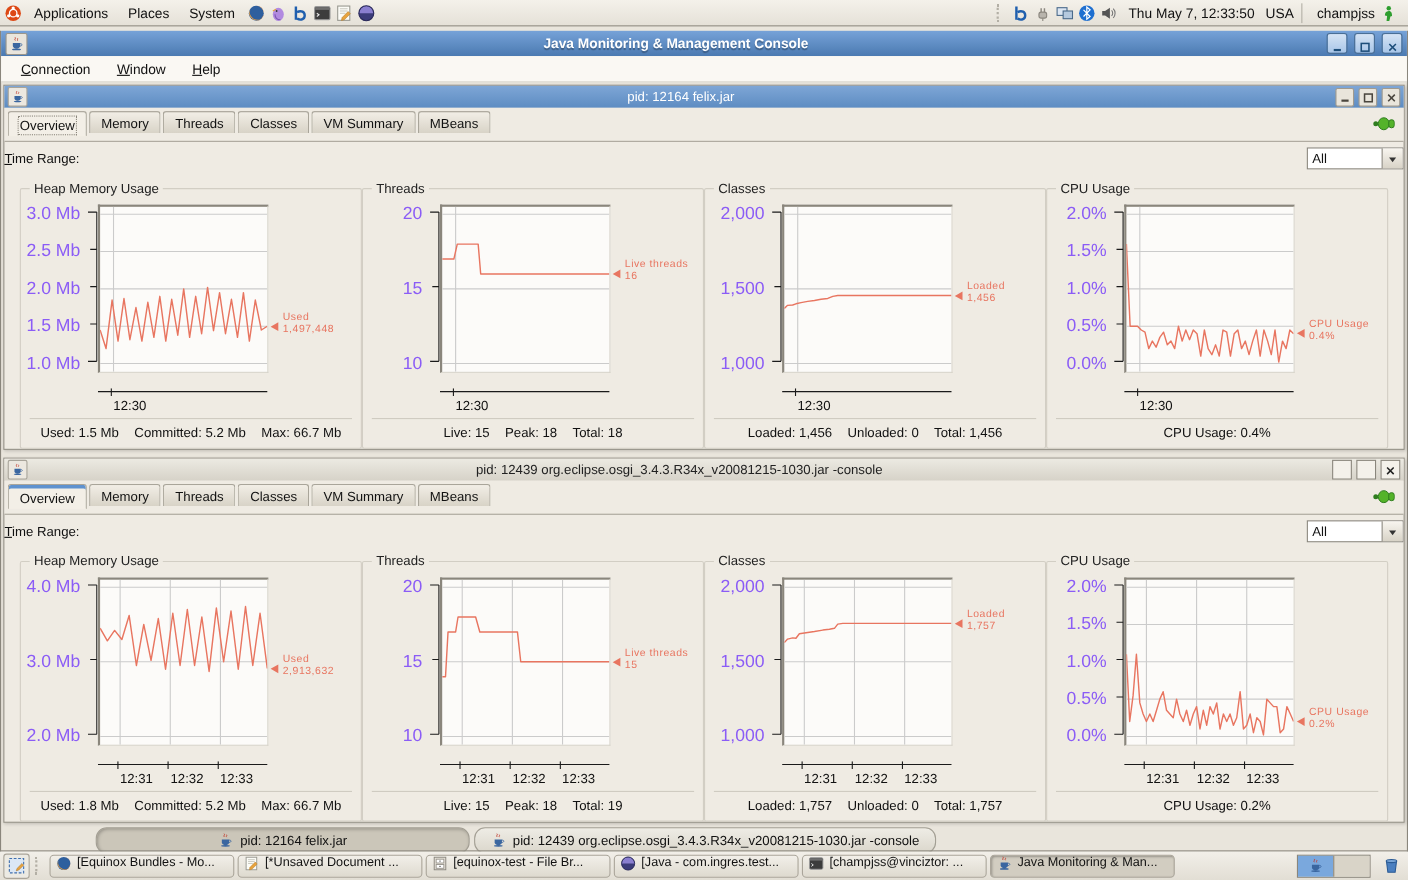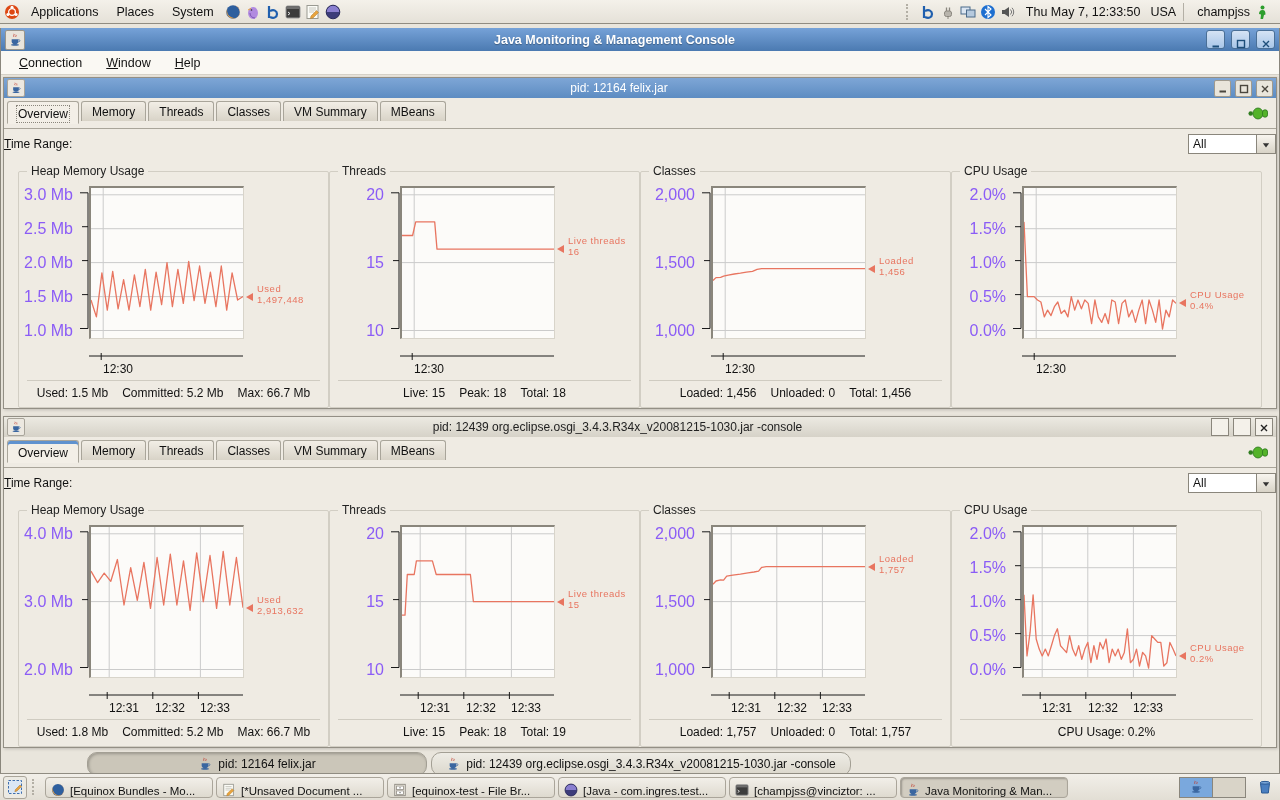--- a/index.html
+++ b/index.html
@@ -83,21 +83,21 @@
     display:flex;align-items:center;justify-content:center;gap:6px;font-size:12px;box-sizing:border-box}
   .winbtn.w1{width:340px}
   .winbtn.w2{width:420px}
   .winbtn.active{background:#cbc6b9;box-shadow:inset 1px 1px 3px rgba(0,0,0,.25)}
 
   
   .bottom-panel{position:absolute;bottom:0;left:0;width:1280px;height:27px;background:linear-gradient(#f2efe9,#e2ded4);
     border-top:1px solid #908c82;display:flex;align-items:center;gap:3px;padding:0 3px;box-sizing:border-box}
   .sdbtn{width:22px;height:21px;border:1px solid #aaa59a;border-radius:3px;background:#eceae3;display:flex;align-items:center;justify-content:center}
   .task{width:168px;height:21px;flex:none;border:1px solid #aaa59a;border-radius:4px;background:linear-gradient(#f2efe9,#dedacf);
-    display:flex;align-items:flex-end;gap:5px;padding:0 5px;font-size:11.5px;overflow:hidden;white-space:nowrap;box-sizing:border-box}
+    display:flex;align-items:flex-start;gap:5px;padding:0 5px;font-size:11.5px;overflow:hidden;white-space:nowrap;box-sizing:border-box}
   .task.active{background:#d2cdc1;box-shadow:inset 1px 1px 2px rgba(0,0,0,.28)}
   .bspacer{flex:1}
   .ws{display:flex;height:21px;border:1px solid #8a867c;box-sizing:border-box}
   .ws-cell{width:32px;display:flex;align-items:center;justify-content:center}
   .ws-cell.current{background:#7aa8dd}
   .ws-cell.other{background:#d9d4c8;border-left:1px solid #8a867c}
   .trashwrap{width:24px;height:22px;display:flex;align-items:center;justify-content:center;margin-left:4px}
 </style>
 </head>
 <body>
@@ -421,20 +421,23 @@
       <div class="arrowL" style="top:127px"></div>
       <div class="annot" style="top:117px">CPU Usage<br>0.4%</div>
     </div>
     <div class="xaxisrow">
       <svg width="156" height="9">
                   <line x1="0" y1="3" x2="154" y2="3" stroke="#1a1a1a"></line>
                   <line x1="12.2" y1="0" x2="12.2" y2="7" stroke="#1a1a1a"></line>
                 </svg>
                 <span style="left:14px">12:30</span>
     </div>
+    <div class="cfooter">
+                <span>CPU Usage: 0.4%</span>
+              </div>
             </div>
         </div>
       </div>
     </div>
 
     <div class="iframe second">
       <div class="if-titlebar gray">
         <span class="if-icon">
             <span class="i12"><svg viewBox="0 0 16 16" width="100%" height="100%">
                 <path d="M6.5 1c1.6 1.3-1.4 2.1.3 3.4" fill="none" stroke="#c0392b" stroke-width=".9"></path>

